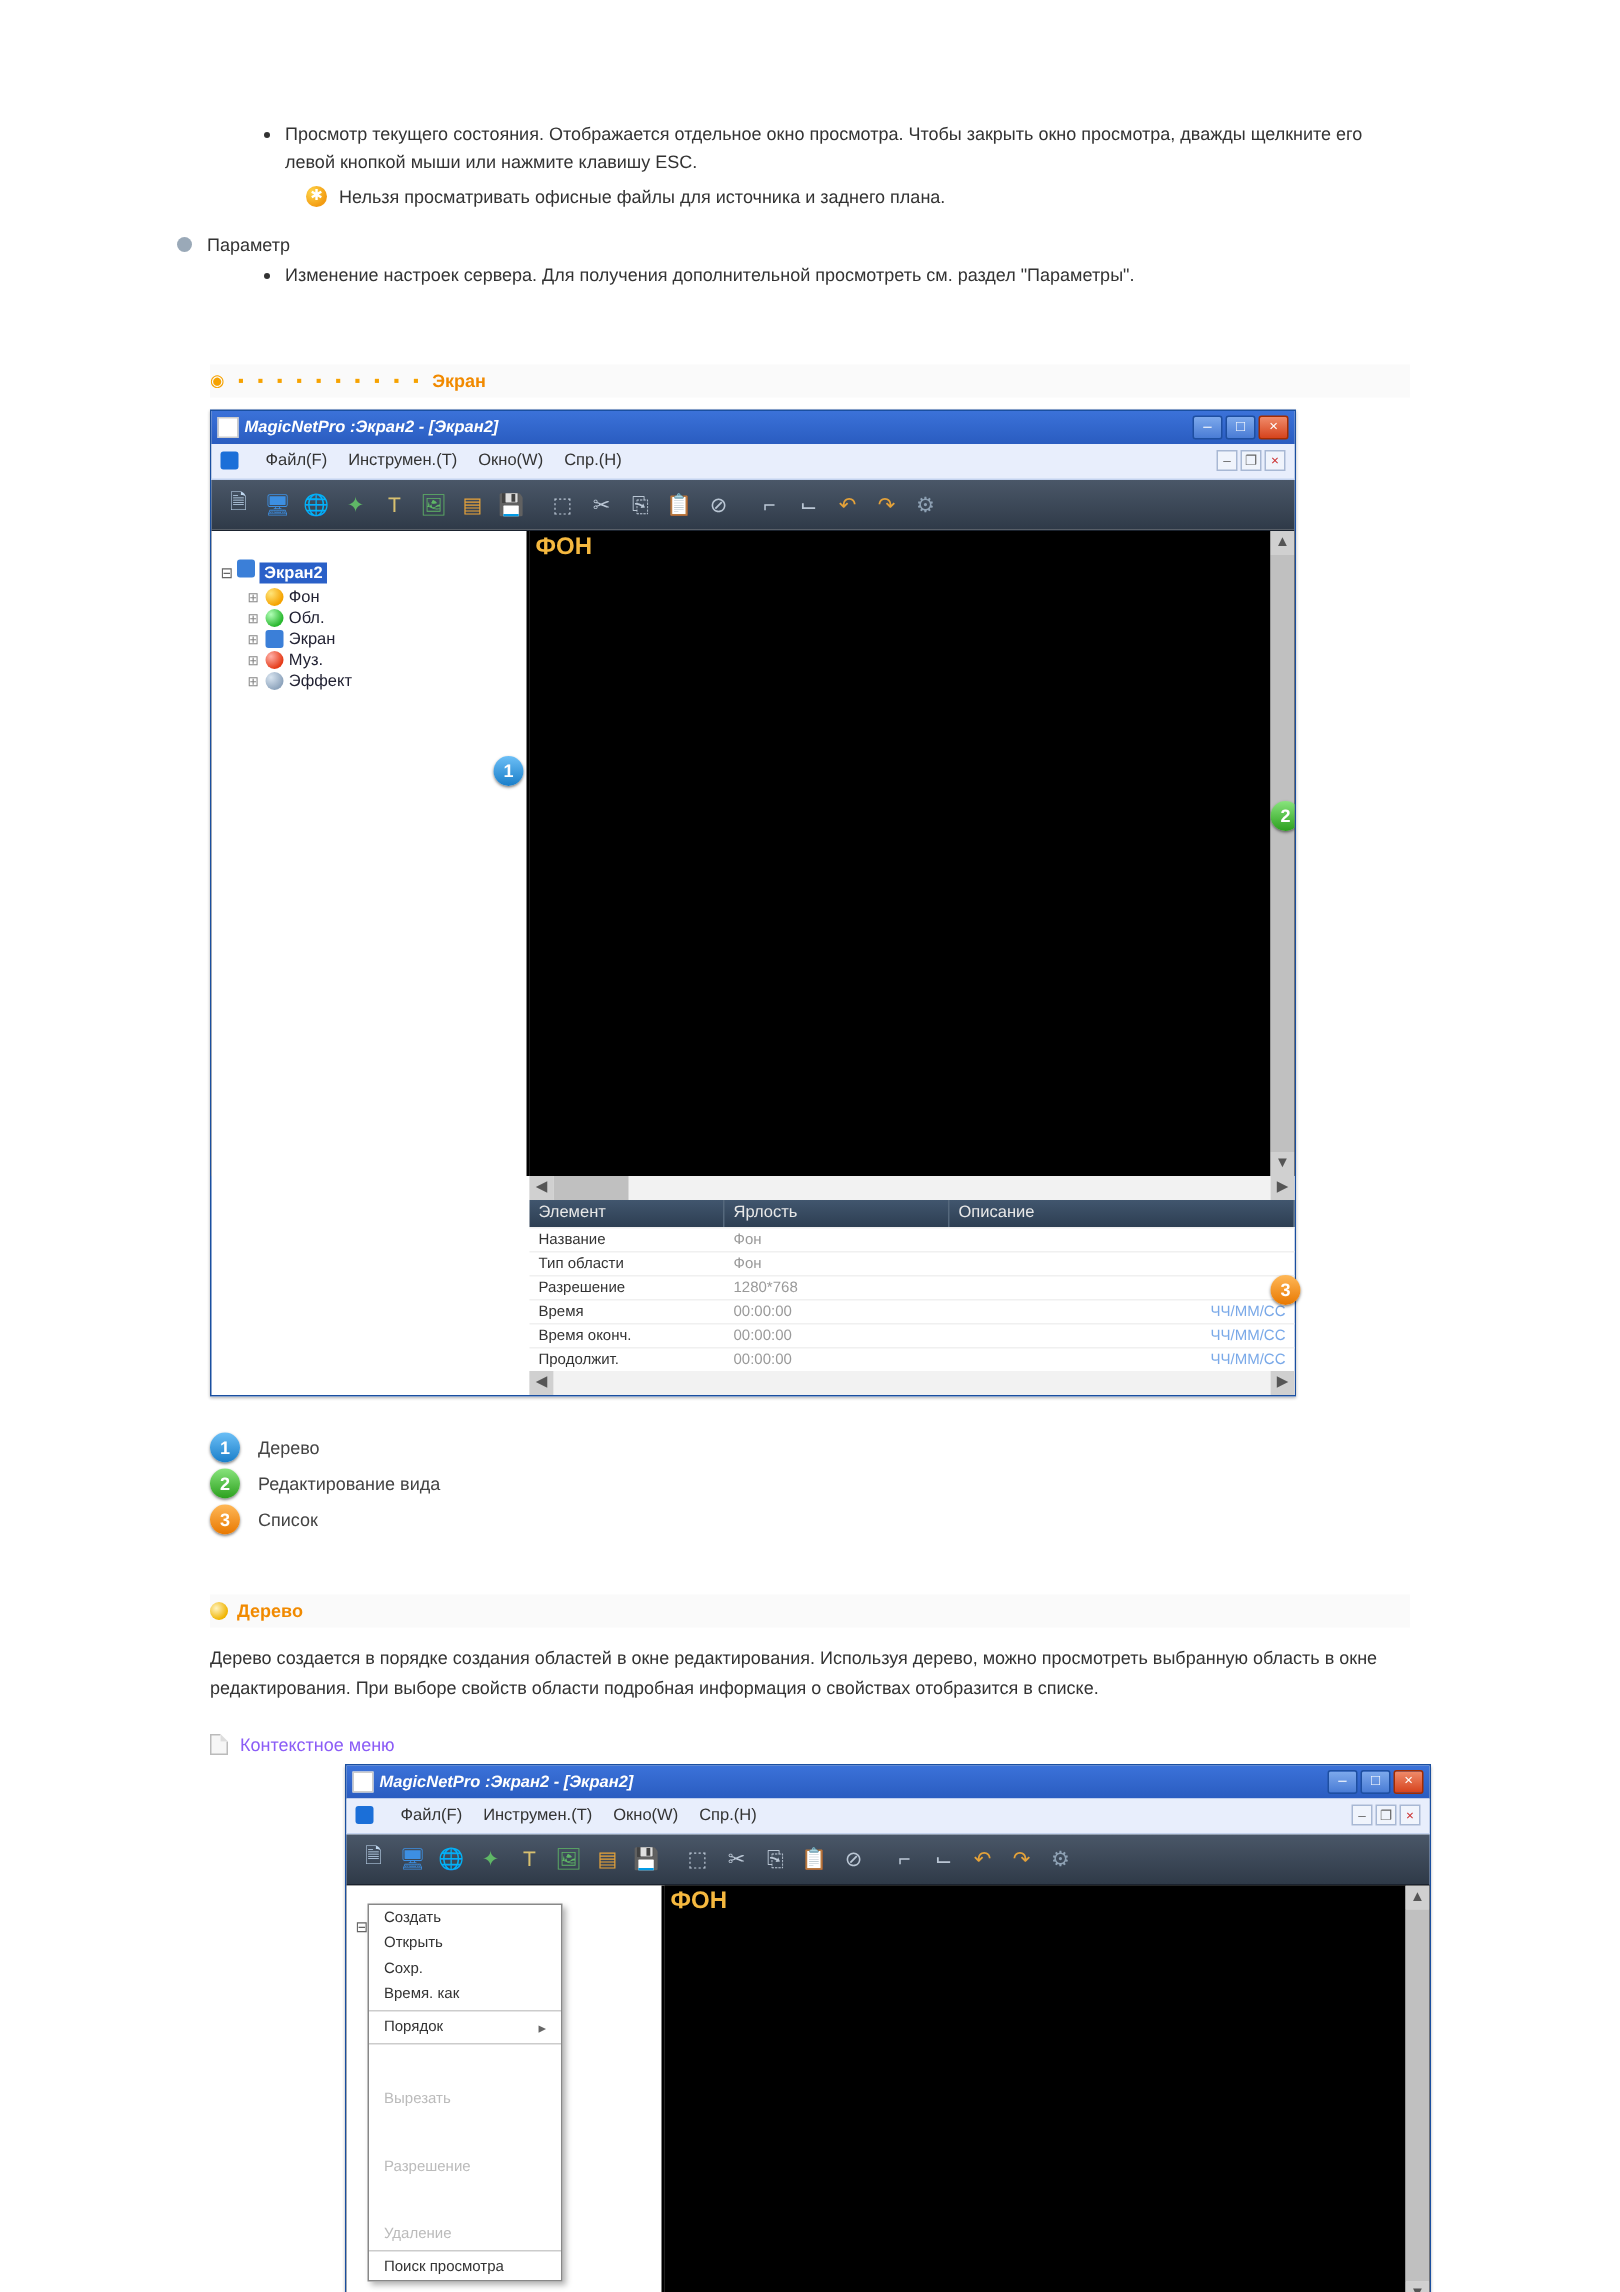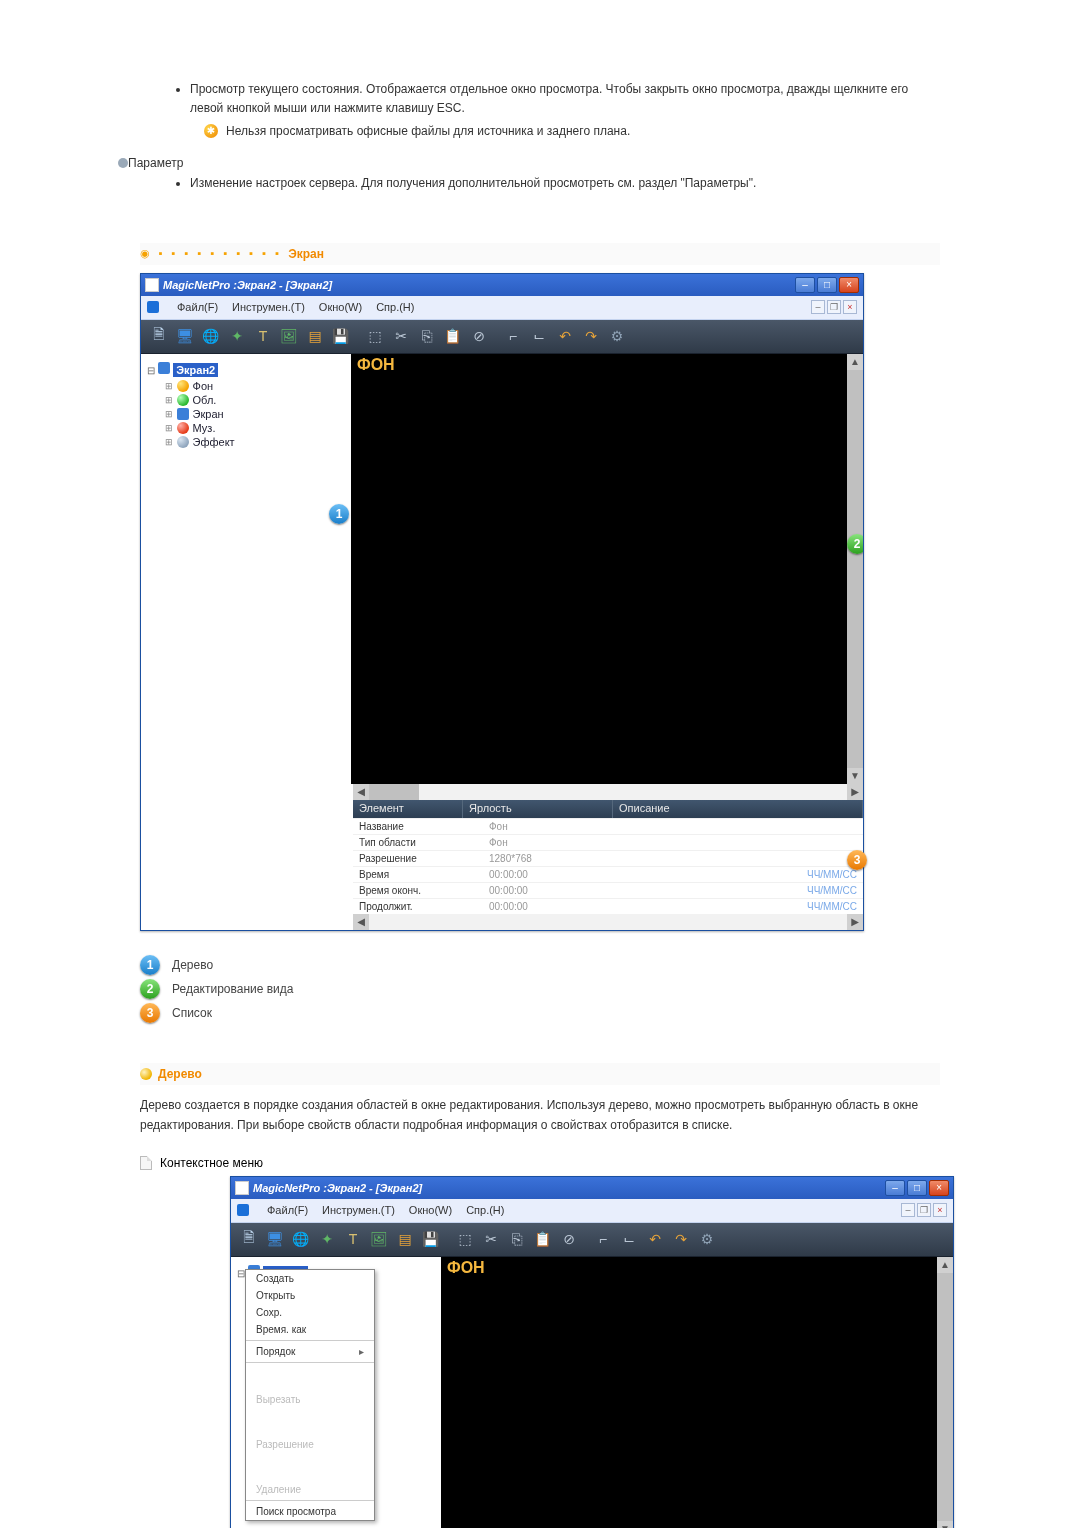--- a/index.html
+++ b/index.html
@@ -34,20 +34,21 @@
     font-size: 10px;
     line-height: 14px;
     text-align: center;
     color: #fff;
     flex-shrink: 0;
     margin-top: 2px;
   }
   .gray-bullet-row {
     display: flex;
     align-items: center;
+    gap: 10px;
     margin: 10px 0 4px -22px;
   }
   .gray-bullet {
     width: 10px; height: 10px;
     background: #9aa9b8;
     border-radius: 50%;
     flex-shrink: 0;
   }
   .section-header {
     display: flex;
@@ -142,21 +143,21 @@
   .workspace { display:flex; height: 430px; background:#000; }
   .tree-panel {
     width: 212px;
     background:#fff;
     border-right: 2px solid #000;
     font-size:11px;
     color:#223;
     position: relative;
   }
   .tree-root {
-    padding:8px 6px;
+    padding:19px 6px;
   }
   .tree-label.root { background:#2a60c8; color:#fff; padding:1px 3px; display:inline-block; font-weight:bold;}
   .tree-children { margin-left: 18px; margin-top:2px; }
   .tree-item { display:flex; align-items:center; gap:4px; padding:1px 0; }
   .node-ico { width:12px;height:12px;display:inline-block; }
   .ico-screen { background:#3b7fd8; border-radius:2px;}
   .ico-yellow { background: radial-gradient(circle at 30% 30%, #ffe57a,#f5a200 70%); border-radius:50%;}
   .ico-green { background: radial-gradient(circle at 30% 30%, #b2ffb8,#2ab82f 70%); border-radius:50%;}
   .ico-red { background: radial-gradient(circle at 30% 30%, #ffb0a8,#e53c1a 70%); border-radius:50%;}
   .ico-gray { background: radial-gradient(circle at 30% 30%, #d8e4f0,#8fa5bd 70%); border-radius:50%;}
@@ -199,21 +200,21 @@
   .list-header {
     display:flex;
     background:linear-gradient(#41566e,#2d3e52);
     color:#e8e8e8;
     height:18px;
   }
   .list-header > div {
     padding:2px 6px;
     border-right:1px solid #55687c;
   }
-  .col1{width:110px;}
+  .col1{width:130px;}
   .col2{width:150px;}
   .col3{flex:1;}
   .list-body .row{
     display:flex;
     border-top:1px solid #f0f0f0;
   }
   .list-body .row > div{
     padding:2px 6px;
     font-size:10px;
   }
@@ -230,21 +231,21 @@
   .c-blue{background:linear-gradient(#6cbff6,#1a7ec9);}
   .c-green{background:linear-gradient(#88e47c,#2ca01e);}
   .c-orange{background:linear-gradient(#ffb858,#e87800);}
   
   .legend { margin: 4px 0 40px 0; }
   .legend-row { display:flex; align-items:center; gap:12px; margin:4px 0; font-size:12px; color:#444;}
   .legend-row .callout { position:static; }
   
   .body-text { line-height:1.7; margin: 10px 0 20px 0; }
   
-  .subhead-row { display:flex; align-items:center; gap:8px; margin: 18px 0 6px 0; color:#000000;}
+  .subhead-row { display:flex; align-items:center; gap:8px; margin: 18px 0 6px 0; color:#8b5cf6;}
   .doc-icon { width:12px;height:14px;border:1px solid #bbb;background:#f6f6f6;position:relative;}
   .doc-icon::after{content:"";position:absolute;right:-1px;top:-1px;width:0;height:0;border-top:5px solid #fff;border-left:5px solid #ddd;}
   
   .small-app .workspace { height: 280px; }
   .context-menu {
     position:absolute;
     left: 14px; top: 12px;
     width: 130px;
     background:#fff;
     border:1px solid #888;

